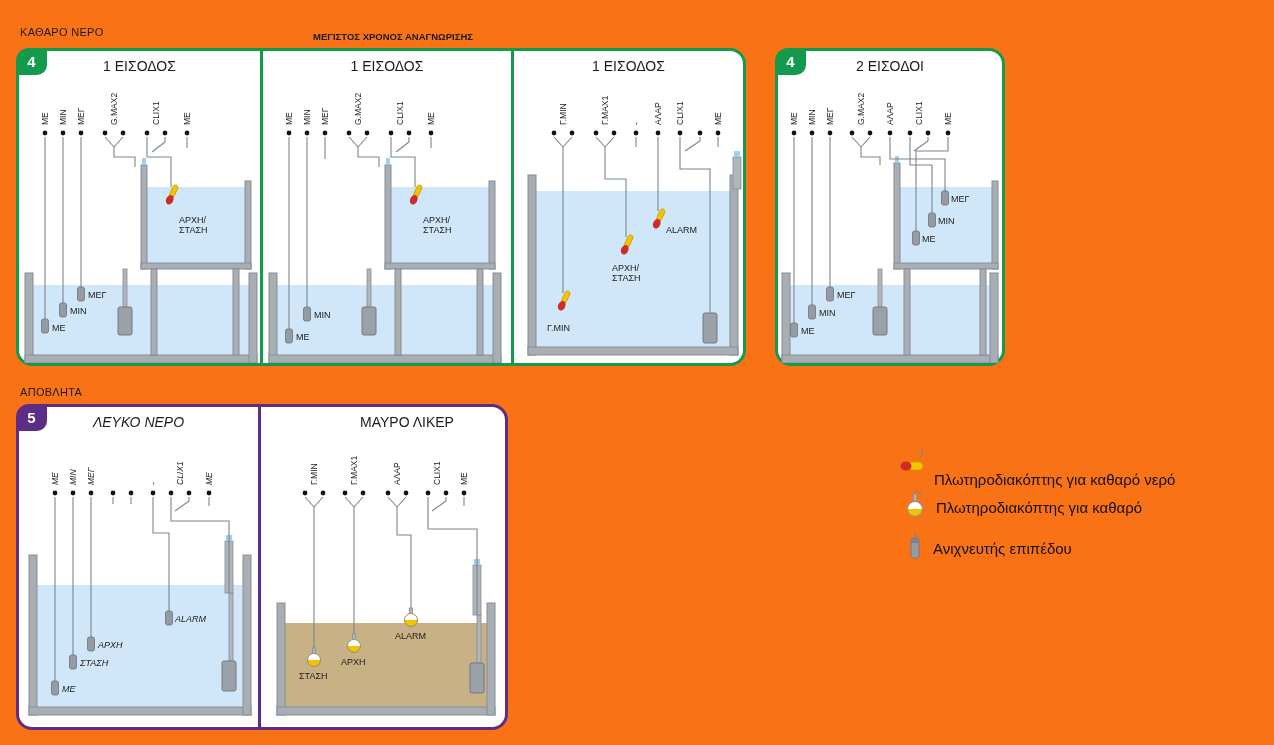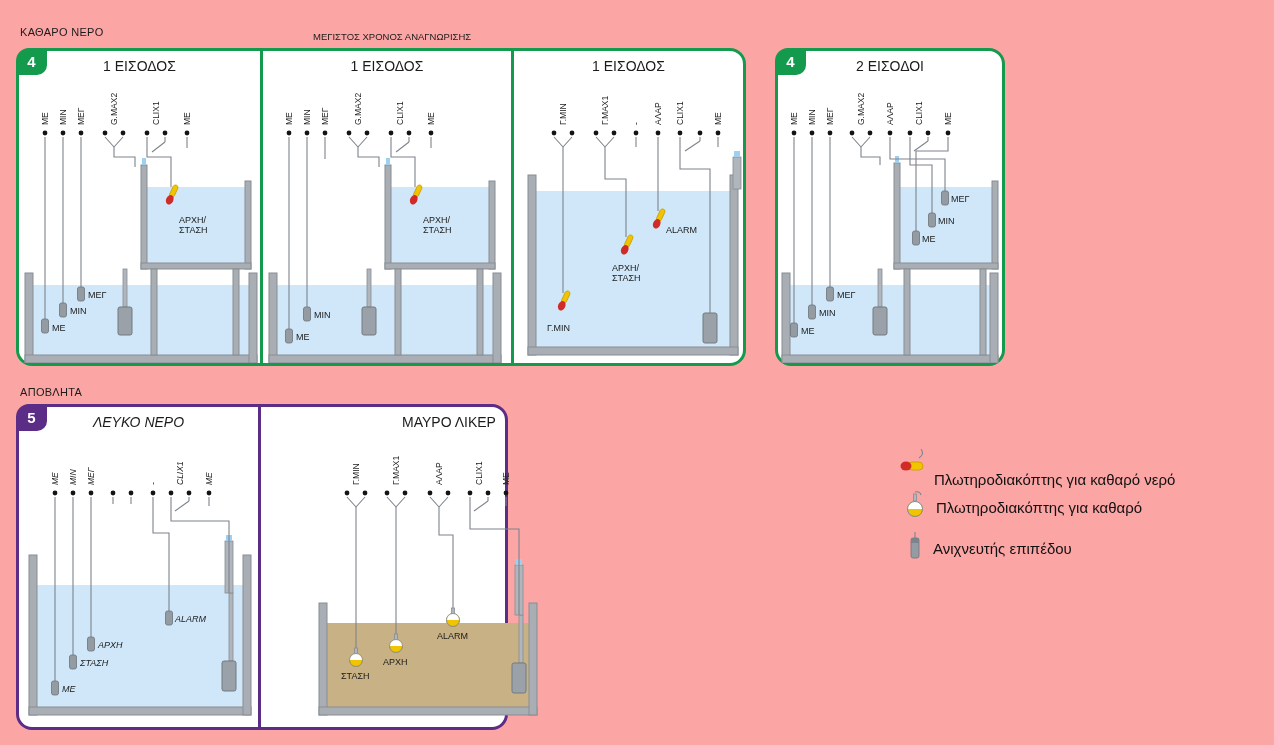--- a/index.html
+++ b/index.html
@@ -1,16 +1,16 @@
 <!DOCTYPE html>
 <html><head>
 <meta charset="utf-8">
 <style>
   html,body{margin:0;padding:0;background:#ffffff;}
-  .canvas{position:relative;width:1274px;height:745px;background:#fca5a5;overflow:hidden;
+  .canvas{position:relative;width:1274px;height:745px;background:#f97316;overflow:hidden;
           font-family:"Liberation Sans",sans-serif;color:#1b1b1b;}
   .abs{position:absolute;}
   .seclabel{font-size:11px;letter-spacing:.3px;color:#1b1b1b;}
   .smalllabel{font-size:9.5px;color:#1b1b1b;}
   .panel{position:absolute;box-sizing:border-box;border-radius:16px;background:#fff;}
   .panel.green{border:3px solid #149a4c;}
   .panel.purple{border:3px solid #5c2d86;}
   .badge{position:absolute;left:-3px;top:-3px;width:31px;height:27px;color:#fff;
          font-size:15px;font-weight:bold;display:flex;align-items:center;justify-content:center;
          border-radius:13px 0 10px 0;z-index:5;}
@@ -38,21 +38,21 @@
   .fred{fill:#d02b27;}
   .legend-title{font-size:17px;color:#111;}
   .legend-label{font-size:15px;color:#111;}
 </style>
 </head>
 <body>
 
 <div class="canvas">
 
   <div class="abs seclabel" style="left:20px;top:26px;">ΚΑΘΑΡΟ ΝΕΡΟ</div>
-  <div class="abs smalllabel" style="left:313px;top:31px;">ΜΕΓΙΣΤΟΣ ΧΡΟΝΟΣ ΑΝΑΓΝΩΡΙΣΗΣ</div>
+  <div class="abs smalllabel" style="left:313px;top:31px;font-weight:bold;">ΜΕΓΙΣΤΟΣ ΧΡΟΝΟΣ ΑΝΑΓΝΩΡΙΣΗΣ</div>
   <div class="abs seclabel" style="left:20px;top:386px;">ΑΠΟΒΛΗΤΑ</div>
 
   <div class="panel green" style="left:16px;top:48px;width:730px;height:318px;">
     <div class="badge green">4</div>
     <div class="divider green" style="left:241px;"></div>
     <div class="divider green" style="left:492px;"></div>
 
     <div class="subpanel" style="left:0;width:241px;">
       <div class="sub-title">1 ΕΙΣΟΔΟΣ</div>
       <svg width="241" height="312" viewBox="0 0 241 312">
@@ -348,21 +348,21 @@
         <text class="vt" transform="rotate(-90 137 78)" x="137" y="78">-</text>
         <text class="vt" transform="rotate(-90 164 78)" x="164" y="78">CLIX1</text>
         <text class="vt" transform="rotate(-90 193 78)" x="193" y="78">ΜΕ</text>
         <text class="lb" x="156" y="215">ALARM</text>
         <text class="lb" x="79" y="241">ΑΡΧΗ</text>
         <text class="lb" x="61" y="259">ΣΤΑΣΗ</text>
         <text class="lb" x="43" y="285">ΜΕ</text>
       </svg>
     </div>
 
-    <div class="subpanel" style="left:242px;width:292px;margin-left:42px;">
+    <div class="subpanel" style="left:242px;width:292px;">
       <div class="sub-title">ΜΑΥΡΟ ΛΙΚΕΡ</div>
       <svg width="244" height="320" viewBox="0 0 244 320">
         <rect class="liquor" x="24" y="216" width="202" height="84"></rect>
         <g>
           <rect class="wall" x="16" y="196" width="8" height="112"></rect>
           <rect class="wall" x="16" y="300" width="218" height="8"></rect>
           <rect class="wall" x="226" y="196" width="8" height="112"></rect>
         </g>
         <rect class="pipe" x="216" y="208" width="4" height="48"></rect>
         <rect class="pipe" x="212" y="158" width="8" height="50"></rect>

